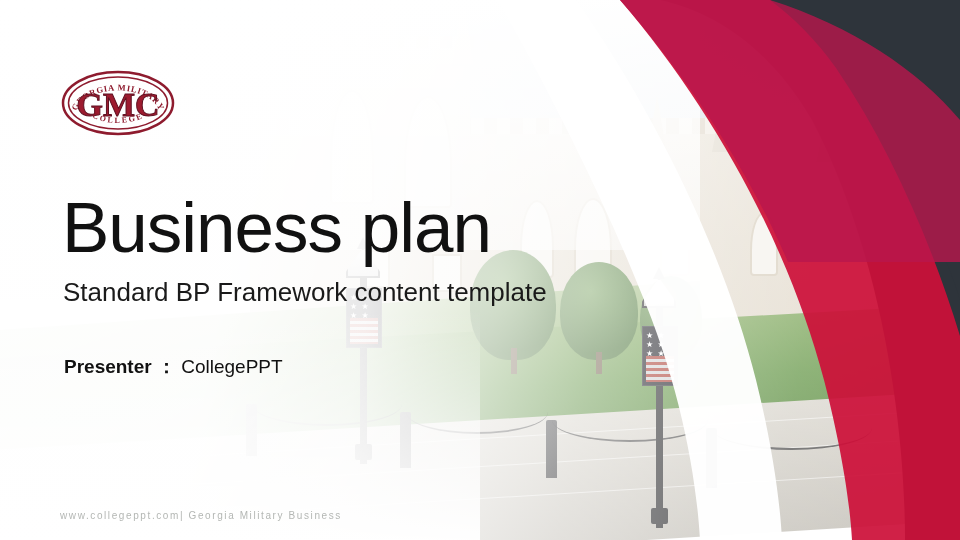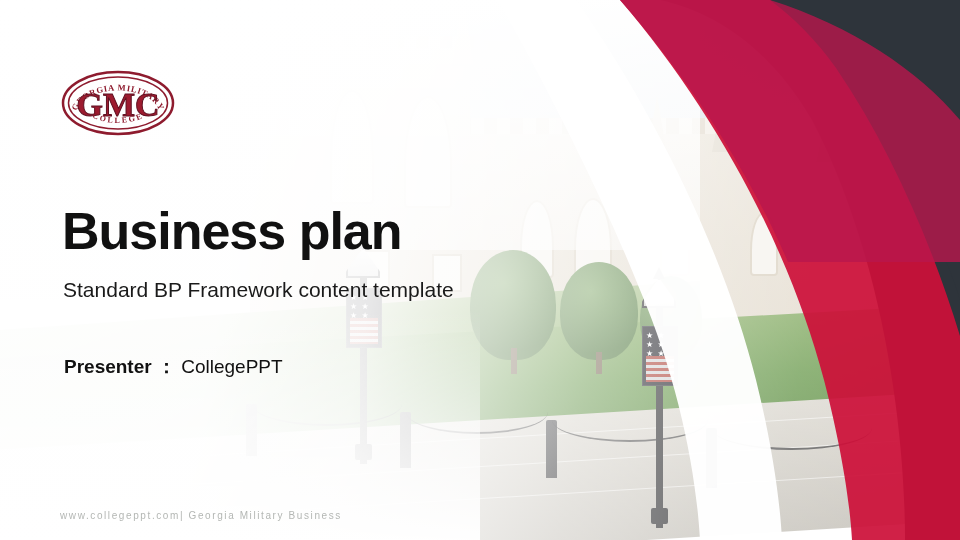--- a/index.html
+++ b/index.html
@@ -110,23 +110,23 @@
           rgba(255,255,255,.42) 72%,
           rgba(255,255,255,.30) 82%,
           rgba(255,255,255,.20) 100%);}
   .veil-top{position:absolute;left:0;top:0;width:700px;height:250px;
             background:linear-gradient(180deg,rgba(255,255,255,.99),rgba(255,255,255,.55));}
   .veil-bl{position:absolute;left:0;bottom:0;width:480px;height:230px;
            background:linear-gradient(0deg,rgba(255,255,255,.98),rgba(255,255,255,0));}
 
   
   .logo{position:absolute;left:60px;top:68px;width:116px;height:70px;}
-  .title{position:absolute;left:62px;top:205px;font-size:52px;font-weight:bold;
+  .title{position:absolute;left:62px;top:192px;font-size:71px;font-weight:normal;
          color:#111;letter-spacing:-1px;line-height:1;white-space:nowrap;}
-  .subtitle{position:absolute;left:63px;top:279px;font-size:21px;font-weight:400;
+  .subtitle{position:absolute;left:63px;top:279px;font-size:26px;font-weight:400;
             color:#1a1a1a;line-height:1;white-space:nowrap;}
   .meta{position:absolute;left:64px;top:352px;font-size:19px;color:#111;line-height:1.55;white-space:nowrap;}
   .meta b{font-weight:bold;}
   .meta .val{font-weight:400;}
   .footer{position:absolute;left:60px;top:510px;font-size:10px;color:#b4b7b4;
           letter-spacing:1.6px;white-space:nowrap;}
 </style>
 </head>
 <body>
 

